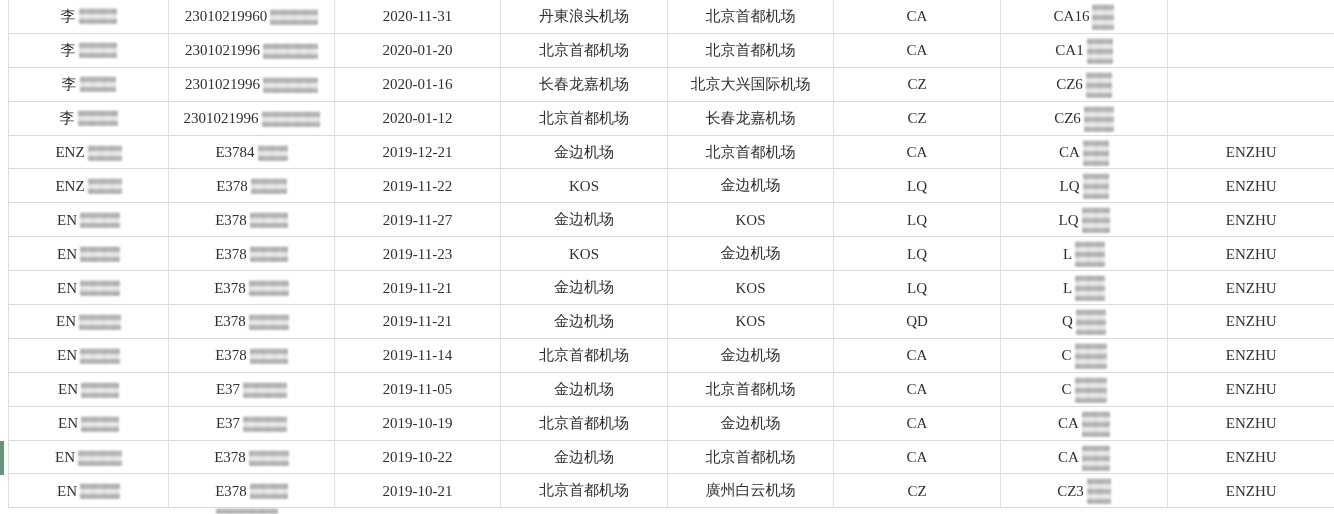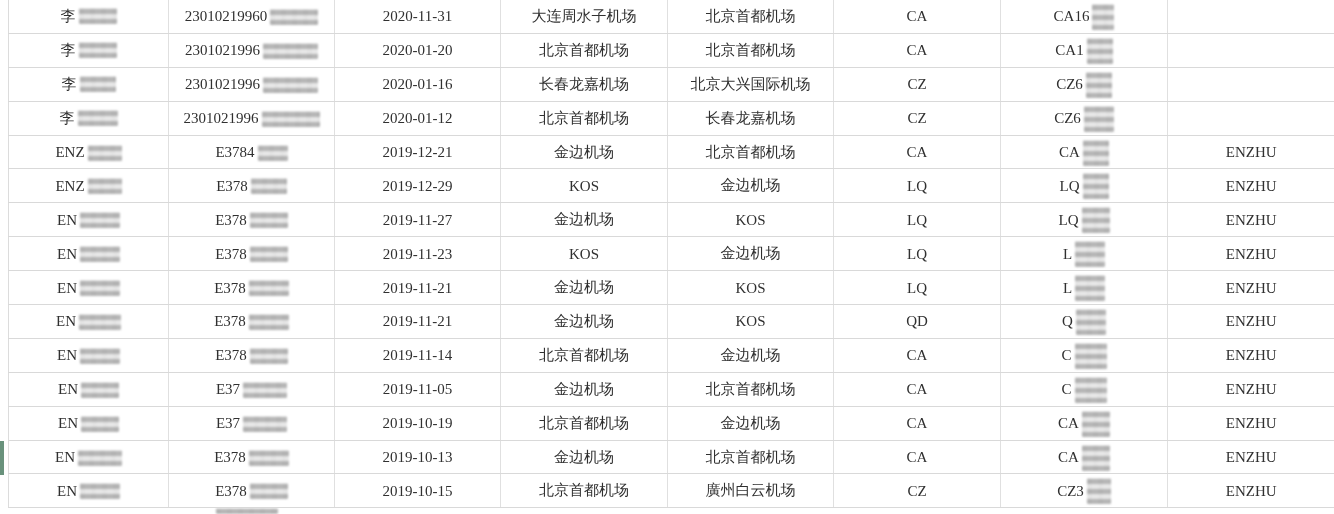--- a/index.html
+++ b/index.html
@@ -57,21 +57,21 @@
       <col style="width:166px">
         <col style="width:167px">
         <col style="width:167px">
         <col style="width:167px">
     </colgroup>
     <tbody id="tbody">
         <tr>
           <td class="col-name"><span class="t">李</span><span class="mosaic" style="width: 38px;"></span></td>
           <td class="col-id"><span class="t">23010219960</span><span class="mosaic" style="width: 48px;"></span></td>
           <td class="col-date"><span class="t">2020-11-31</span></td>
-          <td class="col-from"><span class="t">大连周水子机场</span></td>
+          <td class="col-from"><span class="t">丹東浪头机场</span></td>
           <td class="col-to"><span class="t">北京首都机场</span></td>
           <td class="col-airline"><span class="t">CA</span></td>
           <td class="col-flight"><span class="t">CA16</span><span class="mosaic" style="width: 22px;"></span></td>
           <td class="col-pinyin"><span class="t"></span></td>
         </tr>
         <tr>
           <td class="col-name"><span class="t">李</span><span class="mosaic" style="width: 38px;"></span></td>
           <td class="col-id"><span class="t">2301021996</span><span class="mosaic" style="width: 55px;"></span></td>
           <td class="col-date"><span class="t">2020-01-20</span></td>
           <td class="col-from"><span class="t">北京首都机场</span></td>
@@ -106,21 +106,21 @@
           <td class="col-date"><span class="t">2019-12-21</span></td>
           <td class="col-from"><span class="t">金边机场</span></td>
           <td class="col-to"><span class="t">北京首都机场</span></td>
           <td class="col-airline"><span class="t">CA</span></td>
           <td class="col-flight"><span class="t">CA</span><span class="mosaic" style="width: 26px;"></span></td>
           <td class="col-pinyin"><span class="t">ENZHU</span></td>
         </tr>
         <tr>
           <td class="col-name"><span class="t">ENZ</span><span class="mosaic" style="width: 34px;"></span></td>
           <td class="col-id"><span class="t">E378</span><span class="mosaic" style="width: 36px;"></span></td>
-          <td class="col-date"><span class="t">2019-12-29</span></td>
+          <td class="col-date"><span class="t">2019-11-22</span></td>
           <td class="col-from"><span class="t">KOS</span></td>
           <td class="col-to"><span class="t">金边机场</span></td>
           <td class="col-airline"><span class="t">LQ</span></td>
           <td class="col-flight"><span class="t">LQ</span><span class="mosaic" style="width: 26px;"></span></td>
           <td class="col-pinyin"><span class="t">ENZHU</span></td>
         </tr>
         <tr>
           <td class="col-name"><span class="t">EN</span><span class="mosaic" style="width: 40px;"></span></td>
           <td class="col-id"><span class="t">E378</span><span class="mosaic" style="width: 38px;"></span></td>
           <td class="col-date"><span class="t">2019-11-27</span></td>
@@ -186,31 +186,31 @@
           <td class="col-date"><span class="t">2019-10-19</span></td>
           <td class="col-from"><span class="t">北京首都机场</span></td>
           <td class="col-to"><span class="t">金边机场</span></td>
           <td class="col-airline"><span class="t">CA</span></td>
           <td class="col-flight"><span class="t">CA</span><span class="mosaic" style="width: 28px;"></span></td>
           <td class="col-pinyin"><span class="t">ENZHU</span></td>
         </tr>
         <tr>
           <td class="col-name"><span class="t">EN</span><span class="mosaic" style="width: 44px;"></span></td>
           <td class="col-id"><span class="t">E378</span><span class="mosaic" style="width: 40px;"></span></td>
-          <td class="col-date"><span class="t">2019-10-13</span></td>
+          <td class="col-date"><span class="t">2019-10-22</span></td>
           <td class="col-from"><span class="t">金边机场</span></td>
           <td class="col-to"><span class="t">北京首都机场</span></td>
           <td class="col-airline"><span class="t">CA</span></td>
           <td class="col-flight"><span class="t">CA</span><span class="mosaic" style="width: 28px;"></span></td>
           <td class="col-pinyin"><span class="t">ENZHU</span></td>
         </tr>
         <tr>
           <td class="col-name"><span class="t">EN</span><span class="mosaic" style="width: 40px;"></span></td>
           <td class="col-id"><span class="t">E378</span><span class="mosaic" style="width: 38px;"></span></td>
-          <td class="col-date"><span class="t">2019-10-15</span></td>
+          <td class="col-date"><span class="t">2019-10-21</span></td>
           <td class="col-from"><span class="t">北京首都机场</span></td>
           <td class="col-to"><span class="t">廣州白云机场</span></td>
           <td class="col-airline"><span class="t">CZ</span></td>
           <td class="col-flight"><span class="t">CZ3</span><span class="mosaic" style="width: 24px;"></span></td>
           <td class="col-pinyin"><span class="t">ENZHU</span></td>
         </tr>
       </tbody>
   </table>
   <div class="partial-row">
     <span class="mosaic partial-smudge"></span>

